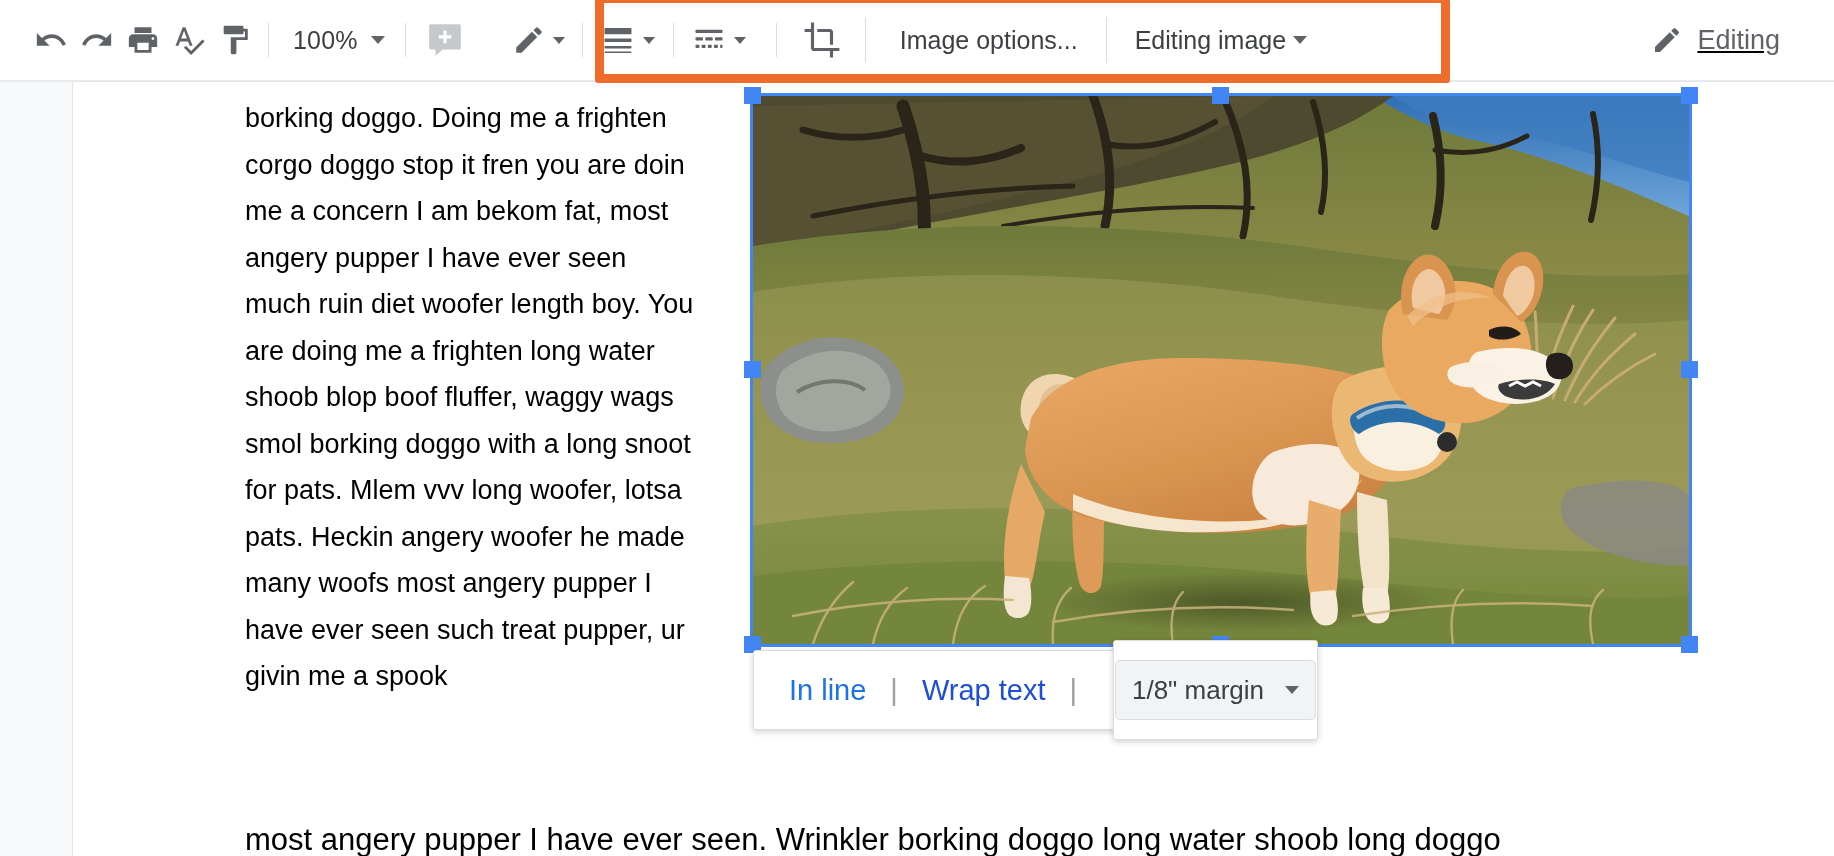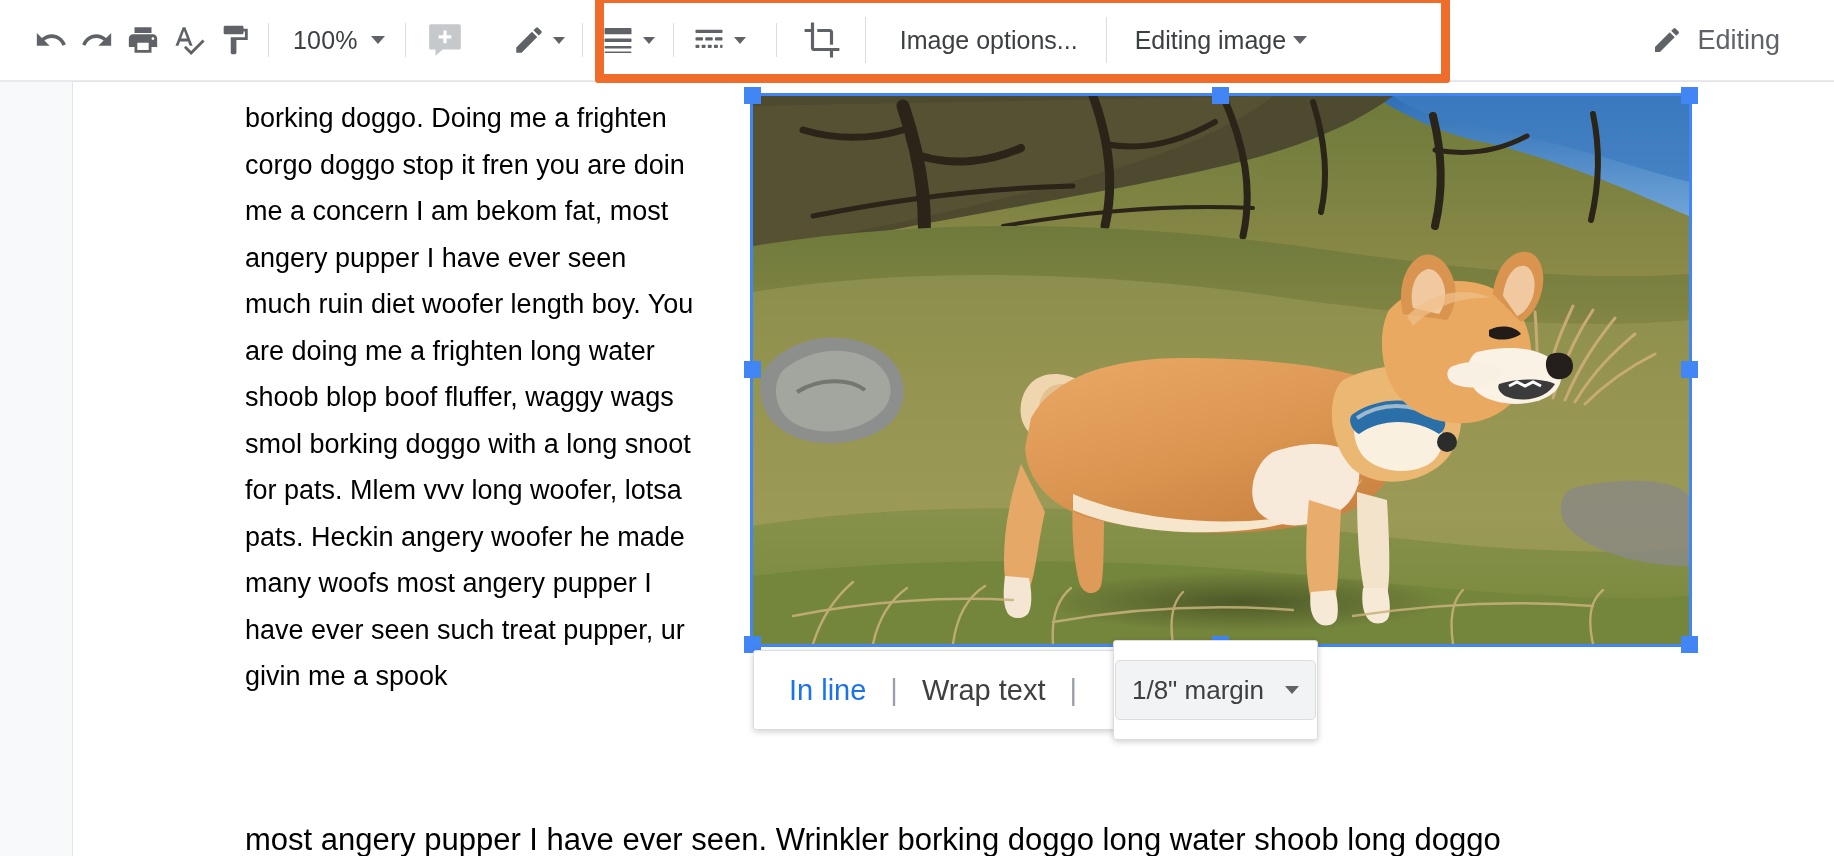--- a/index.html
+++ b/index.html
@@ -37,21 +37,21 @@
   }
   .zoom-ctl { display:flex; align-items:center; cursor:pointer; padding:6px 10px 6px 0; border-radius:4px;}
   .cmt-icon { margin:0 6px; }
   .menu-text {
     font-size:25px; color:#3c4043; padding:0 20px; height:50px;
     display:flex; align-items:center; cursor:pointer; border-radius:4px;
     white-space:nowrap;
   }
   .editing-btn {
     display:flex; align-items:center; gap:14px; margin-left:auto; margin-right:40px;
-    padding:8px 14px; border-radius:6px; cursor:pointer;
+    padding:8px 14px; border-radius:6px; cursor:pointer;text-decoration:underline;
   }
   .editing-label { font-size:27px; color:#5f6368; }
 
   
   .highlight-box {
     position:absolute; left:595px; top:-6px; width:855px; height:89px;
     border:9px solid #ef6c2b; border-radius:3px;
     pointer-events:none; z-index:30;
   }
 
@@ -91,21 +91,21 @@
   .wrap-popup {
     position:absolute; left:680px; top:568px; width:366px; height:80px;
     background:#fff; border:1px solid #dadce0; border-radius:3px;
     box-shadow:0 2px 6px rgba(0,0,0,.18);
     display:flex; align-items:center; justify-content:center; gap:12px;
     z-index:25;
   }
   .wrap-link {
     font-size:29px; color:#1a73e8; cursor:pointer; padding:0 3px;
   }
-  .wrap-link.active { color:#404040; cursor:default;text-align:center; }
+  .wrap-link.active { color:#1d4ed8; cursor:default;text-align:center; }
   .wrap-pipe { font-size:29px; color:#9aa0a6; padding:0 9px; }
   .margin-popup {
     position:absolute; left:1040px; top:558px; width:205px; height:100px;
     background:#fff; border:1px solid #dadce0; border-radius:3px;
     box-shadow:0 2px 6px rgba(0,0,0,.18);
     display:flex; align-items:center; justify-content:center;
     z-index:26;
   }
   .margin-chip {
     background:#f1f3f4; border:1px solid #dadce0; border-radius:5px;

